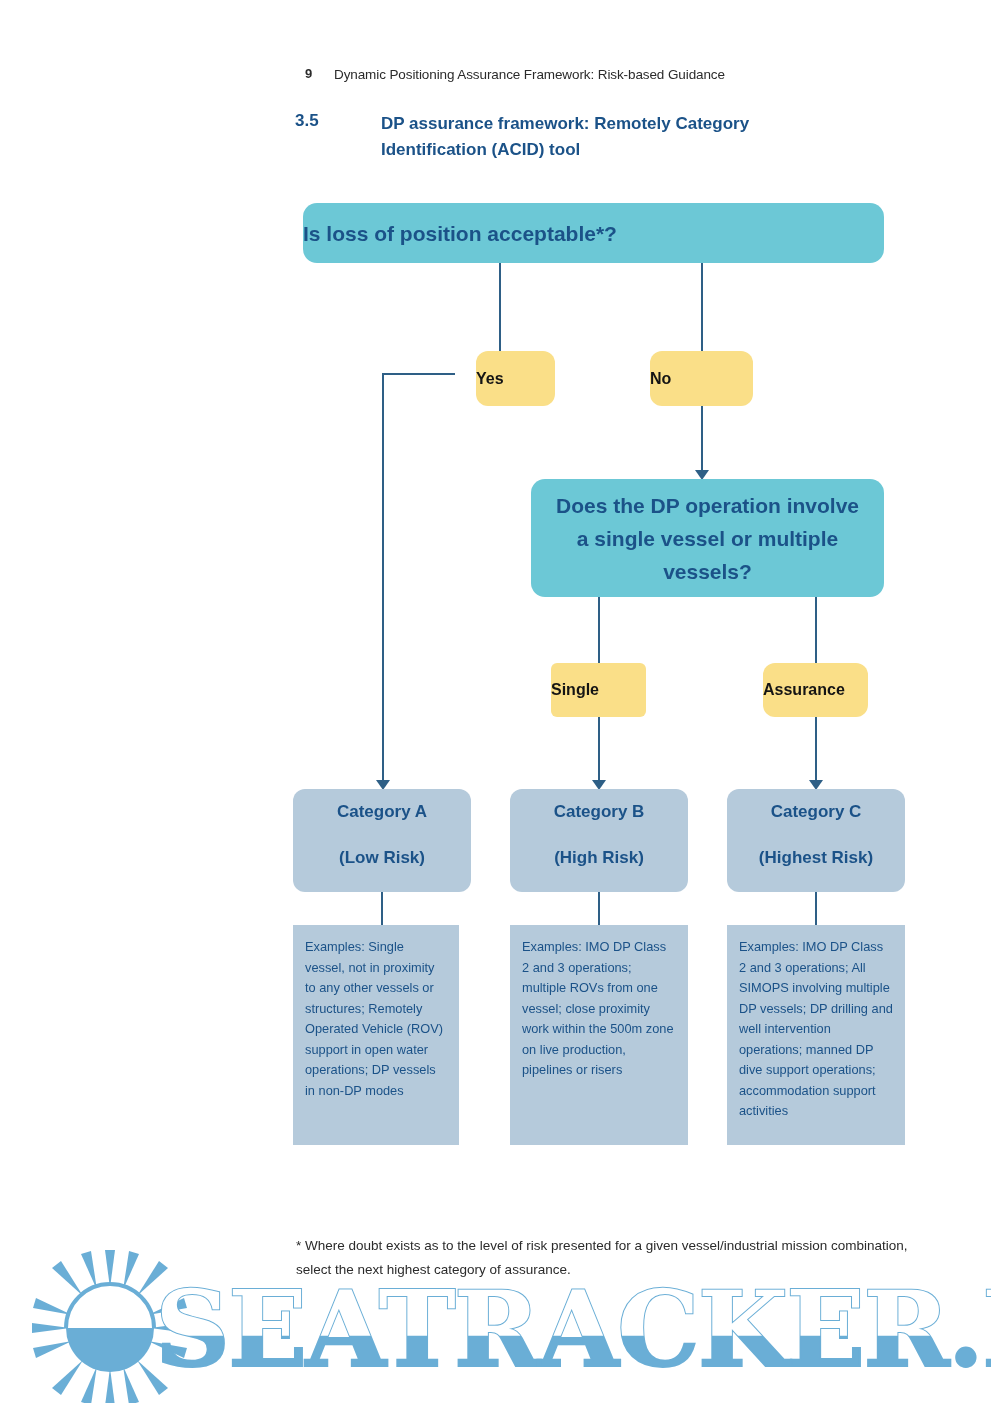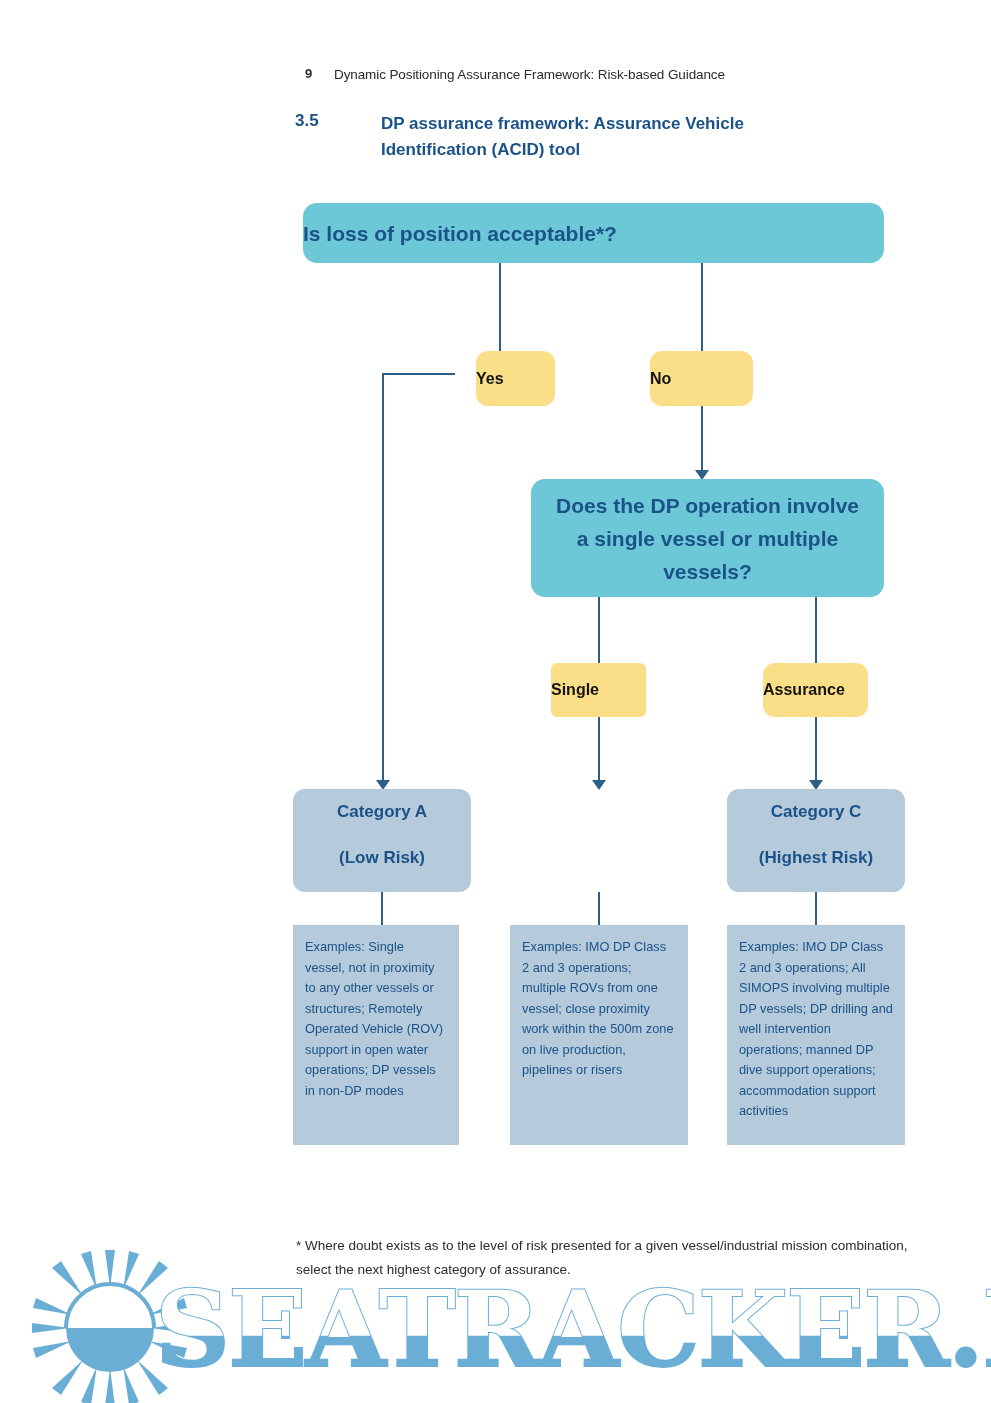--- a/index.html
+++ b/index.html
@@ -160,21 +160,21 @@
 </style>
 </head>
 <body>
 
 <div id="page">
 
   <div class="hdr-num">9</div>
   <div class="hdr-title">Dynamic Positioning Assurance Framework: Risk-based Guidance</div>
 
   <div class="sec-num">3.5</div>
-  <div class="sec-title">DP assurance framework: Assurance Vehicle Identification (ACID) tool</div>
+  <div class="sec-title">DP assurance framework: Remotely Category Identification (ACID) tool</div>
 
   <div class="node node-question" style="left:303px; top:203px; width:581px; height:60px;">
     <span>Is loss of position acceptable*?</span>
   </div>
 
   <div class="vline" style="left:499px; top:263px; height:88px;"></div>
 
   <div class="vline" style="left:701px; top:263px; height:88px;"></div>
 
   <div class="node node-answer" style="left:476px; top:351px; width:79px; height:55px;">
@@ -212,20 +212,24 @@
   <div class="arrow" style="left:592px; top:780px;"></div>
 
   <div class="vline" style="left:815px; top:717px; height:67px;"></div>
   <div class="arrow" style="left:809px; top:780px;"></div>
 
   <div class="node node-category" style="left:293px; top:789px; width:178px; height:103px;">
     <span>Category A</span>
     <span>(Low Risk)</span>
   </div>
 
+  <div class="node node-category" style="left:510px; top:789px; width:178px; height:103px;">
+    <span>Category B</span>
+    <span>(High Risk)</span>
+  </div>
 
   <div class="node node-category" style="left:727px; top:789px; width:178px; height:103px;">
     <span>Category C</span>
     <span>(Highest Risk)</span>
   </div>
 
   <div class="tick" style="left:381px; top:892px; height:33px;"></div>
   <div class="tick" style="left:598px; top:892px; height:33px;"></div>
   <div class="tick" style="left:815px; top:892px; height:33px;"></div>
 

